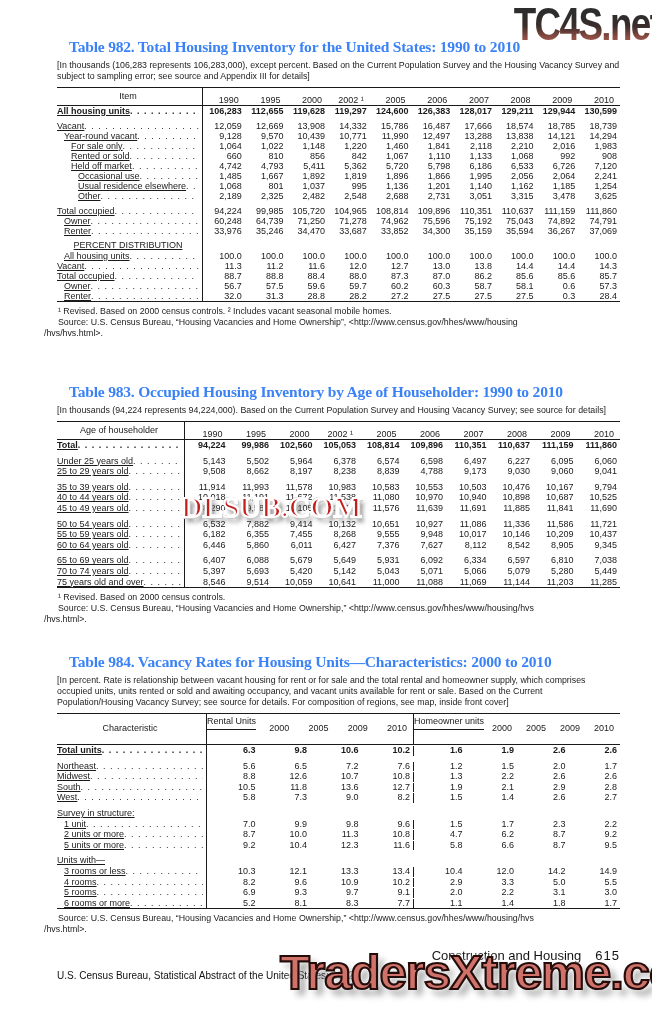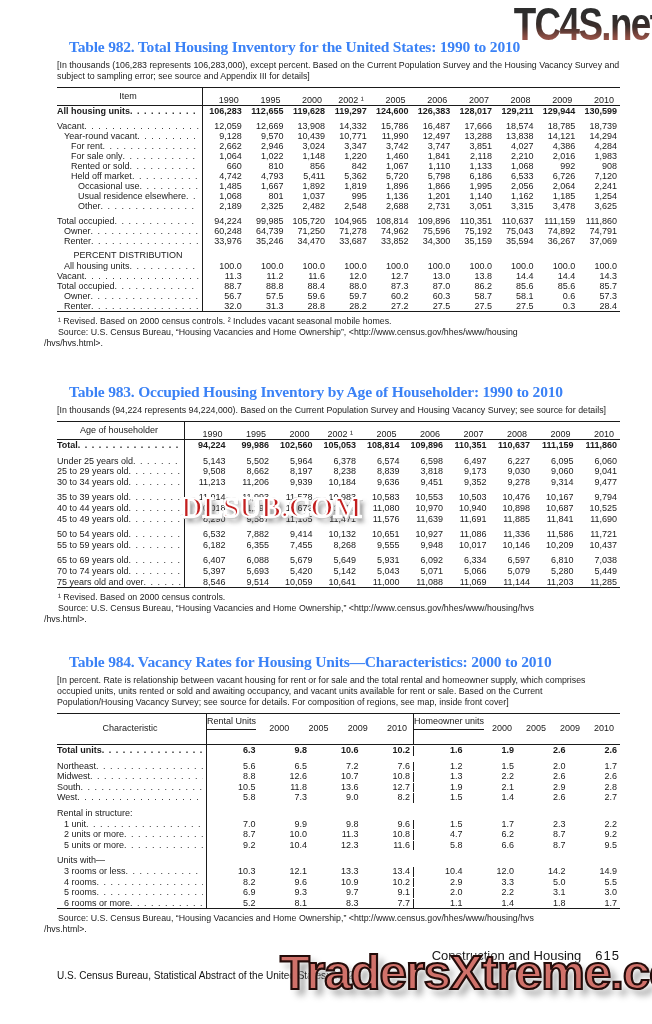--- a/index.html
+++ b/index.html
@@ -14,21 +14,21 @@
   .dtable{border-top:1.4px solid #1a1a1a;border-bottom:1.4px solid #1a1a1a;font-size:9px;line-height:9.5px;}
   .t-row{display:flex;align-items:flex-end;height:var(--rowh,10.4px);}
   .t-row.t-gap{height:5px;}
   .t-row.t-bold{font-weight:700;}
   .t-head{height:17px;border-bottom:1.3px solid #1a1a1a;}
   .t-stub{width:var(--stubw,146px);flex:0 0 var(--stubw,146px);display:flex;align-items:flex-end;
           border-right:1px solid #1a1a1a;height:100%;padding-right:3px;overflow:hidden;box-sizing:border-box;}
   .t-head .t-stub,.t-ghead .t-stub{align-items:center;justify-content:center;}
   .t-cell{flex:1;text-align:right;padding-right:3px;white-space:nowrap;}
   .t-year{padding-right:6px;}
-  .t-lbl{white-space:nowrap;}
+  .t-lbl{white-space:nowrap;text-decoration:underline;}
   .t-dots{flex:1;overflow:hidden;white-space:nowrap;}
   .t-dots::after{content:" . . . . . . . . . . . . . . . . . . . . . . . . . . . . . . . . . . . . . .";letter-spacing:1px;}
   .t-cen{justify-content:center;align-items:center;}
   .t-vsep{border-left:1px solid #1a1a1a;box-sizing:border-box;}
   
   .t-ghead{height:30px;border-bottom:1.3px solid #1a1a1a;}
   .t-gcol{flex:4;display:flex;height:100%;}
   .t-glbl{text-align:center;border-bottom:1px solid #1a1a1a;height:15px;line-height:15px;}
   .t-yrow{display:flex;flex:1;align-items:center;}
   .t-yrow .t-cell{padding-right:6px;}
@@ -132,36 +132,20 @@
           <div class="t-cell">10,771</div>
           <div class="t-cell">11,990</div>
           <div class="t-cell">12,497</div>
           <div class="t-cell">13,288</div>
           <div class="t-cell">13,838</div>
           <div class="t-cell">14,121</div>
           <div class="t-cell">14,294</div>
         </div>
         <div class="t-row">
           <div class="t-stub">
-            <div class="t-lbl" style="padding-left: 14px;">For rent</div>
-            <div class="t-dots"></div>
-          </div>
-          <div class="t-cell">2,662</div>
-          <div class="t-cell">2,946</div>
-          <div class="t-cell">3,024</div>
-          <div class="t-cell">3,347</div>
-          <div class="t-cell">3,742</div>
-          <div class="t-cell">3,747</div>
-          <div class="t-cell">3,851</div>
-          <div class="t-cell">4,027</div>
-          <div class="t-cell">4,386</div>
-          <div class="t-cell">4,284</div>
-        </div>
-        <div class="t-row">
-          <div class="t-stub">
             <div class="t-lbl" style="padding-left: 14px;">For sale only</div>
             <div class="t-dots"></div>
           </div>
           <div class="t-cell">1,064</div>
           <div class="t-cell">1,022</div>
           <div class="t-cell">1,148</div>
           <div class="t-cell">1,220</div>
           <div class="t-cell">1,460</div>
           <div class="t-cell">1,841</div>
           <div class="t-cell">2,118</div>
@@ -491,41 +475,25 @@
         <div class="t-row">
           <div class="t-stub">
             <div class="t-lbl">25 to 29 years old</div>
             <div class="t-dots"></div>
           </div>
           <div class="t-cell">9,508</div>
           <div class="t-cell">8,662</div>
           <div class="t-cell">8,197</div>
           <div class="t-cell">8,238</div>
           <div class="t-cell">8,839</div>
-          <div class="t-cell">3,818</div>
+          <div class="t-cell">4,788</div>
           <div class="t-cell">9,173</div>
           <div class="t-cell">9,030</div>
           <div class="t-cell">9,060</div>
           <div class="t-cell">9,041</div>
-        </div>
-        <div class="t-row">
-          <div class="t-stub">
-            <div class="t-lbl">30 to 34 years old</div>
-            <div class="t-dots"></div>
-          </div>
-          <div class="t-cell">11,213</div>
-          <div class="t-cell">11,206</div>
-          <div class="t-cell">9,939</div>
-          <div class="t-cell">10,184</div>
-          <div class="t-cell">9,636</div>
-          <div class="t-cell">9,451</div>
-          <div class="t-cell">9,352</div>
-          <div class="t-cell">9,278</div>
-          <div class="t-cell">9,314</div>
-          <div class="t-cell">9,477</div>
         </div>
         <div class="t-row t-gap">
           <div class="t-stub"></div>
           <div class="t-cell"></div>
           <div class="t-cell"></div>
           <div class="t-cell"></div>
           <div class="t-cell"></div>
           <div class="t-cell"></div>
           <div class="t-cell"></div>
           <div class="t-cell"></div>
@@ -618,20 +586,36 @@
           <div class="t-cell">6,182</div>
           <div class="t-cell">6,355</div>
           <div class="t-cell">7,455</div>
           <div class="t-cell">8,268</div>
           <div class="t-cell">9,555</div>
           <div class="t-cell">9,948</div>
           <div class="t-cell">10,017</div>
           <div class="t-cell">10,146</div>
           <div class="t-cell">10,209</div>
           <div class="t-cell">10,437</div>
+        </div>
+        <div class="t-row">
+          <div class="t-stub">
+            <div class="t-lbl">60 to 64 years old</div>
+            <div class="t-dots"></div>
+          </div>
+          <div class="t-cell">6,446</div>
+          <div class="t-cell">5,860</div>
+          <div class="t-cell">6,011</div>
+          <div class="t-cell">6,427</div>
+          <div class="t-cell">7,376</div>
+          <div class="t-cell">7,627</div>
+          <div class="t-cell">8,112</div>
+          <div class="t-cell">8,542</div>
+          <div class="t-cell">8,905</div>
+          <div class="t-cell">9,345</div>
         </div>
         <div class="t-row t-gap">
           <div class="t-stub"></div>
           <div class="t-cell"></div>
           <div class="t-cell"></div>
           <div class="t-cell"></div>
           <div class="t-cell"></div>
           <div class="t-cell"></div>
           <div class="t-cell"></div>
           <div class="t-cell"></div>
@@ -807,21 +791,21 @@
           <div class="t-cell"></div>
           <div class="t-cell"></div>
           <div class="t-cell"></div>
           <div class="t-cell t-vsep"></div>
           <div class="t-cell"></div>
           <div class="t-cell"></div>
           <div class="t-cell"></div>
         </div>
         <div class="t-row">
           <div class="t-stub">
-            <div class="t-lbl">Rental in structure:</div>
+            <div class="t-lbl">Survey in structure:</div>
           </div>
           <div class="t-cell"></div>
           <div class="t-cell"></div>
           <div class="t-cell"></div>
           <div class="t-cell"></div>
           <div class="t-cell t-vsep"></div>
           <div class="t-cell"></div>
           <div class="t-cell"></div>
           <div class="t-cell"></div>
         </div>

